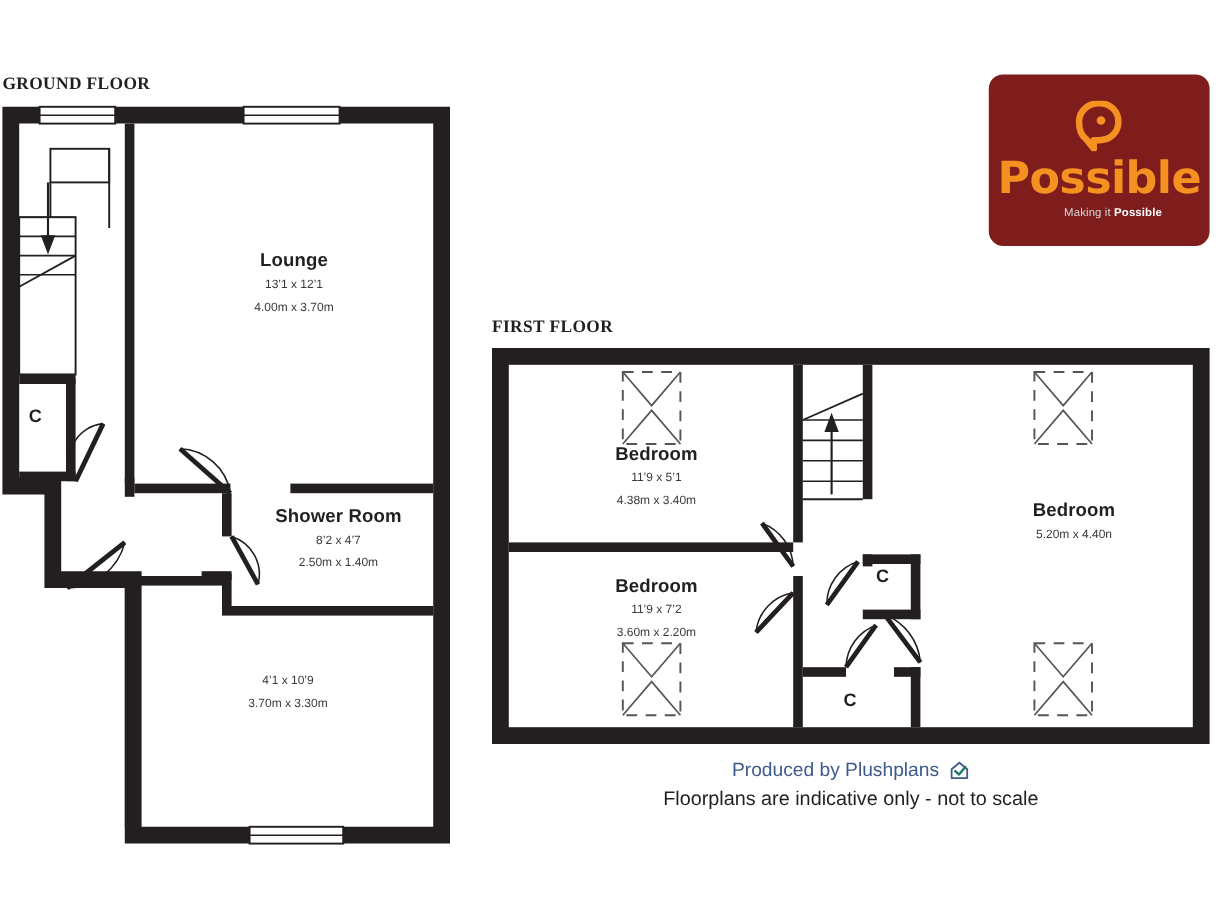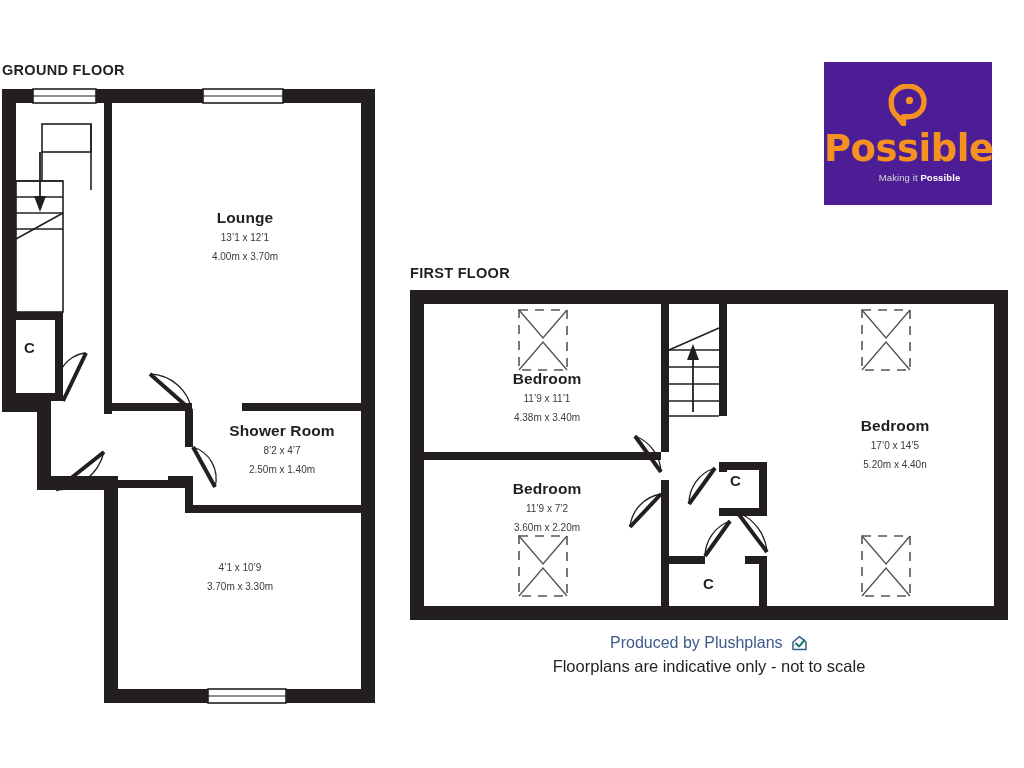--- a/index.html
+++ b/index.html
@@ -17,21 +17,21 @@
     color: #231f20;
   }
   #stage {
     position: absolute;
     left: 0; top: 0;
     width: 1024px;
     height: 768px;
   }
   .floor-heading {
     position: absolute;
-    font-family: Liberation Sans, sans-serif;
+    font-family: Liberation Serif, serif;
     font-weight: bold;
     font-size: 14.5px;
     letter-spacing: 0.3px;
     color: #231f20;
     white-space: nowrap;
   }
   #gf-heading { left: 2px;  top: 62px; }
   #ff-heading { left: 410px; top: 265px; }
 
   svg.plan {
@@ -69,23 +69,24 @@
     font-weight: bold;
     font-size: 15px;
     color: #231f20;
   }
 
   
   #logo-box {
     position: absolute;
     left: 824px;
     top: 62px;
-    width: 168px;
+    width: 184px;
     height: 143px;
-    background: #4c1d95;
+    background: #7f1d1d;
+    border-radius: 12px;
   }
   #logo-mark {
     position: absolute;
     left: 50%;
     top: 22px;
     transform: translateX(-50%);
     width: 40px;
     height: 42px;
   }
   #logo-word {
@@ -328,33 +329,32 @@
     <g stroke="#555558" stroke-width="1.6" fill="none" stroke-dasharray="9 7">
       <rect x="862" y="536" width="48" height="60"></rect>
     </g>
     <g stroke="#555558" stroke-width="1.4" fill="none">
       <path d="M862,536 L886,564 L910,536 M862,596 L886,568 L910,596"></path>
     </g>
   </svg>
 
   <div class="room-label" id="lbl-bed1" style="left:467px; top:369px; width:160px;">
     <span class="rl-name">Bedroom</span>
-    <span class="rl-imp">11’9 x 11’1</span>
+    <span class="rl-imp">11’9 x 5’1</span>
     <span class="rl-met">4.38m x 3.40m</span>
   </div>
 
   <div class="room-label" id="lbl-bed2" style="left:467px; top:479px; width:160px;">
     <span class="rl-name">Bedroom</span>
     <span class="rl-imp">11’9 x 7’2</span>
     <span class="rl-met">3.60m x 2.20m</span>
   </div>
 
   <div class="room-label" id="lbl-bed3" style="left:810px; top:416px; width:170px;">
     <span class="rl-name">Bedroom</span>
-    <span class="rl-imp">17’0 x 14’5</span>
     <span class="rl-met">5.20m x 4.40n</span>
   </div>
 
   <div class="cup-label" id="ff-cup-1" style="left:730px; top:472px;">C</div>
   <div class="cup-label" id="ff-cup-2" style="left:703px; top:575px;">C</div>
 
   <div id="logo-box">
     <svg id="logo-mark" viewBox="0 0 40 42">
       <path d="M20,2 C29.4,2 36,8.6 36,17.4 C36,26.2 29.4,32.8 20,32.8 L15.5,32.8 L15.5,40 L9.2,32.0 C5.2,29.0 3.2,23.6 3.2,17.4 C3.2,8.6 10.6,2 20,2 Z" fill="none" stroke="#f59120" stroke-width="5.4" stroke-linejoin="round"></path>
       <circle cx="21.5" cy="16.4" r="3.6" fill="#f59120"></circle>

